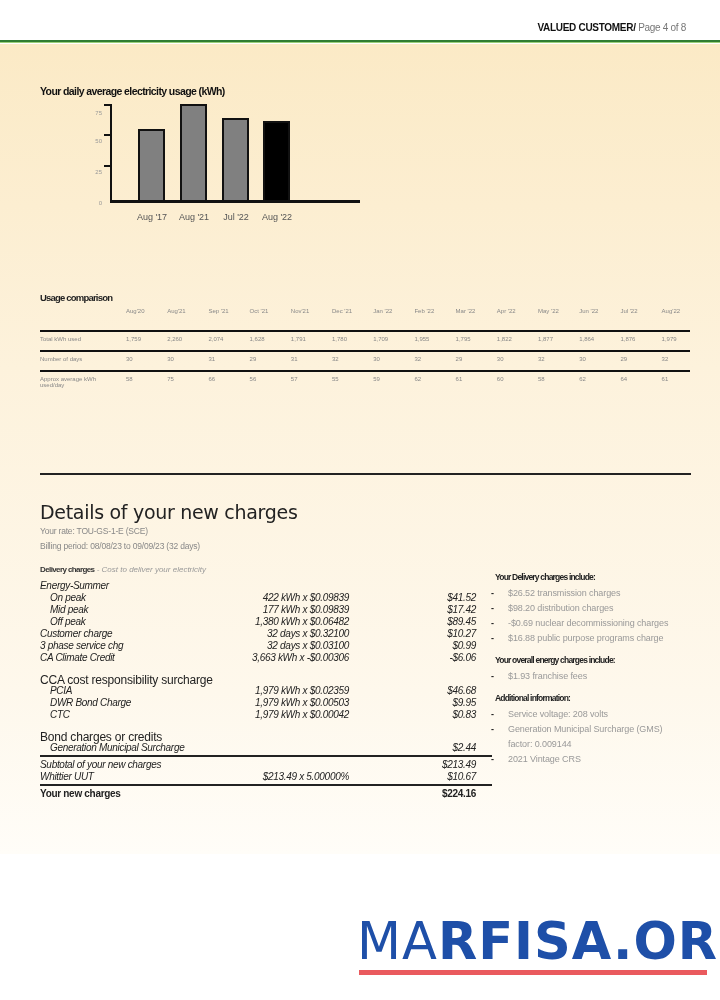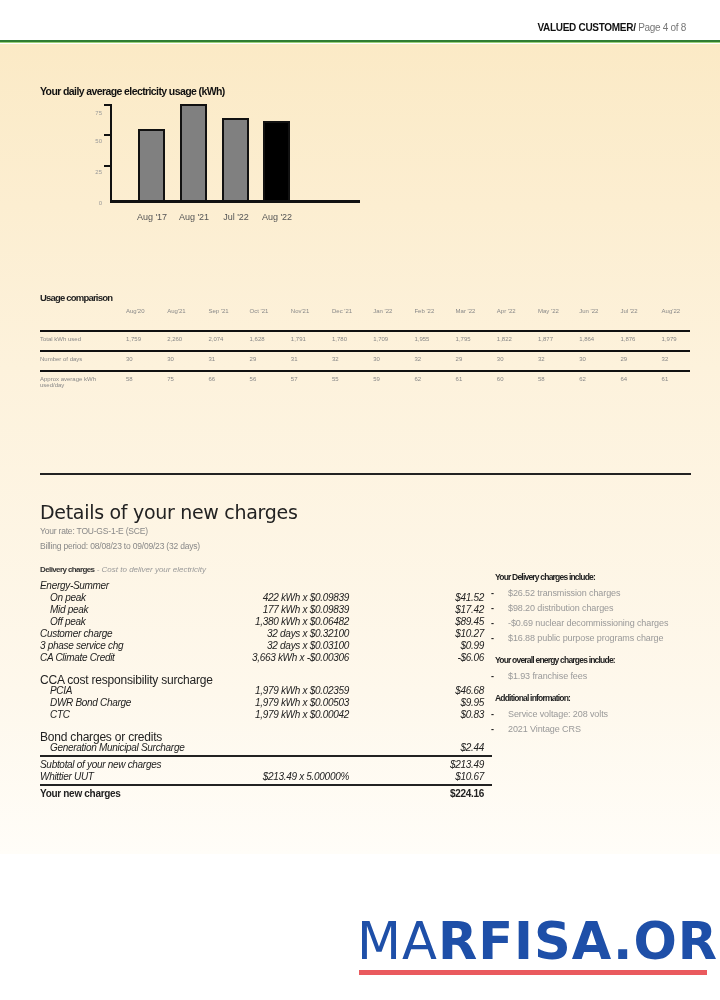--- a/index.html
+++ b/index.html
@@ -64,21 +64,21 @@
     .period { top: 541px; }
     .delivery-head { position: absolute; left: 40px; top: 565px; font-size: 8px; }
     .delivery-head .b { font-weight: bold; color: #333; letter-spacing: -0.6px; }
     .delivery-head .i { font-style: italic; color: #999; }
 
     .charges { position: absolute; left: 40px; top: 580px; width: 452px; }
     .c-row { position: relative; height: 12px; font-size: 10px; font-style: italic; color: #222; letter-spacing: -0.3px; }
     .c-row .lbl { position: absolute; left: 0; }
     .c-row .lbl.indent { left: 10px; }
     .c-row .calc { position: absolute; right: 143px; text-align: right; white-space: nowrap; }
-    .c-row .amt { position: absolute; right: 8px; text-align: right; font-weight: bold; }
+    .c-row .amt { position: absolute; right: 16px; text-align: right; font-weight: bold; }
     .c-row .amt.plain { font-weight: normal; }
     .c-section { position: relative; height: 12px; font-size: 12px; color: #222; letter-spacing: -0.2px; }
     .c-gap { height: 9px; }
     .c-rule { height: 2px; background: #222; margin: 1px 0 2px 0; }
 
     
     .right-col { position: absolute; left: 488px; top: 572px; width: 200px; }
     .rc-head { font-size: 8.5px; font-weight: bold; color: #222; letter-spacing: -0.8px; margin: 0 0 4px 7px; }
     .rc-item { position: relative; font-size: 9px; color: #999; padding-left: 20px; line-height: 15px; letter-spacing: -0.1px; }
     .rc-item::before { content: "-"; position: absolute; left: 3px; top: 0; color: #222; font-style: normal; font-weight: bold; }
@@ -287,19 +287,20 @@
     <div class="rc-item">$26.52 transmission charges</div>
     <div class="rc-item">$98.20 distribution charges</div>
     <div class="rc-item">-$0.69 nuclear decommissioning charges</div>
     <div class="rc-item">$16.88 public purpose programs charge</div>
     <div class="rc-gap"></div>
     <div class="rc-head">Your overall energy charges include:</div>
     <div class="rc-item">$1.93 franchise fees</div>
     <div class="rc-gap"></div>
     <div class="rc-head">Additional information:</div>
     <div class="rc-item">Service voltage: 208 volts</div>
+    <div class="rc-item">Generation Municipal Surcharge (GMS) factor: 0.009144</div>
     <div class="rc-item">2021 Vintage CRS</div>
   </div>
 
 <div class="logo">
   <div class="logo-text"><span class="ma">MA</span><span class="rest">RFISA.ORG</span></div>
   <div class="logo-underline"></div>
 </div>
 
 </body></html>

